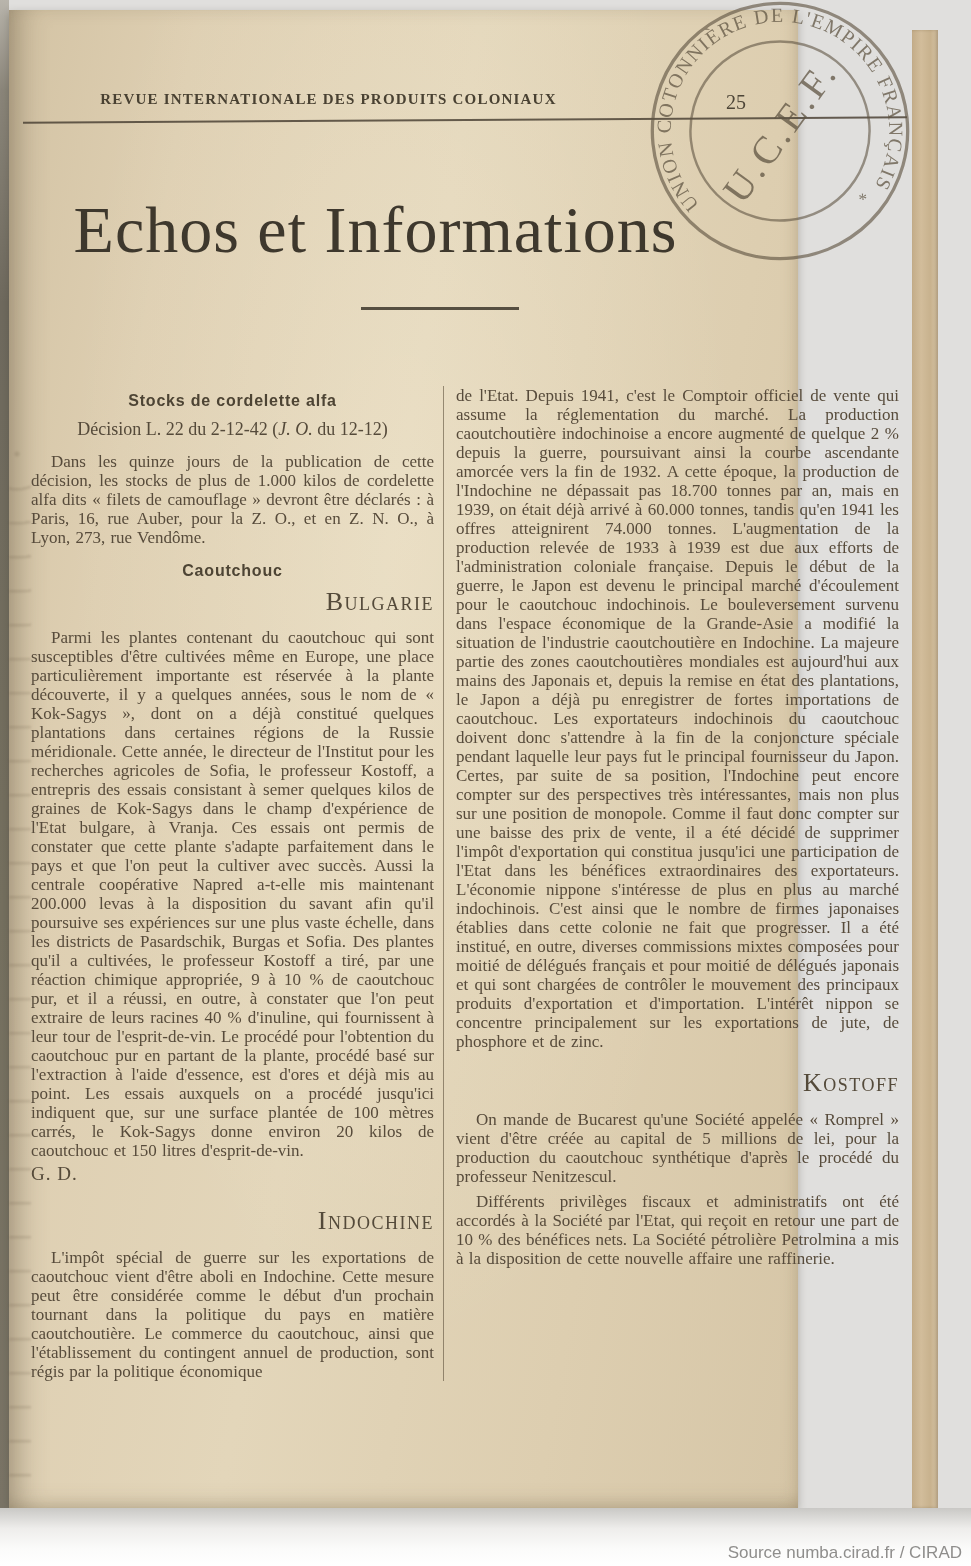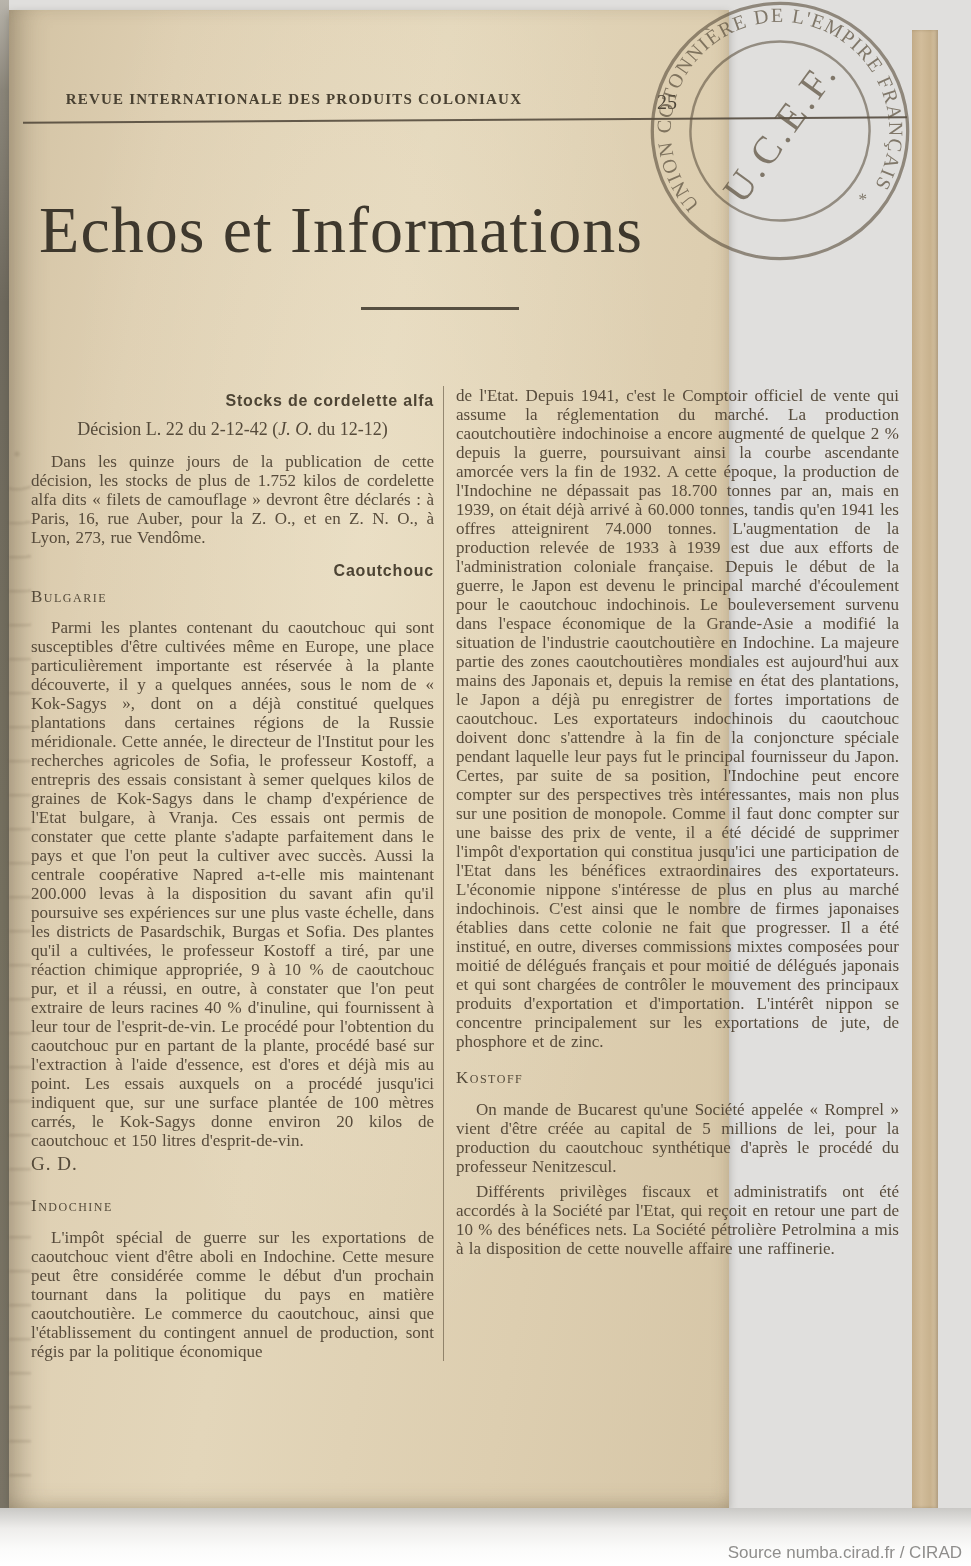--- a/index.html
+++ b/index.html
@@ -10,21 +10,21 @@
   
   .binding { position:absolute; left:0; top:0; width:9px; height:1512px;
     background:linear-gradient(180deg,#b9b5ac 0%,#8b867a 6%,#6f6a5e 20%,#75705f 60%,#7a7466 100%); }
 
   
   .page-edge { position:absolute; left:912px; top:30px; width:26px; height:1478px;
     background:linear-gradient(90deg,#c3ac88 0%,#d2bd9b 35%,#c8b28e 70%,#d6c4a6 100%);
     box-shadow:inset -2px 0 3px rgba(120,100,70,.4); }
 
   
-  .page { position:absolute; left:9px; top:10px; width:720px; height:1498px;
+  .page { position:absolute; left:9px; top:10px; width:789px; height:1498px;
     background:
       radial-gradient(ellipse at 50% 35%, rgba(255,248,228,.25), rgba(0,0,0,0) 60%),
       linear-gradient(100deg,#d3c3a4 0%,#decfb2 18%,#e3d6ba 45%,#ddceb0 75%,#d6c6a7 100%);
     box-shadow: inset 26px 0 30px -18px rgba(90,78,58,.45),
                 inset -8px 0 18px -10px rgba(120,100,70,.35),
                 inset 0 -14px 24px -16px rgba(110,95,70,.4),
                 0 3px 8px rgba(60,55,45,.3);
     color:#55493a; }
 
   
@@ -51,25 +51,25 @@
 
   .columns { position:absolute; left:22px; top:376px; width:868px; display:flex; }
   .col-left  { width:412px; padding-right:9px; }
   .col-right { flex:1; border-left:1.5px solid rgba(80,67,48,.55); padding-left:12px; }
 
   .para { font-size:17px; line-height:19px; text-align:justify; word-spacing:1px;
     color:#574b3b; }
   .ind { text-indent:20px; }
 
   .h-bold { font-family:"Liberation Sans", sans-serif; font-weight:bold;
-    font-size:16px; letter-spacing:.8px; text-align:right; color:#4d4434; }
+    font-size:16px; letter-spacing:.8px; text-align:center; color:#4d4434; }
   .h-alfa { margin:6px 0 9px; }
   .h-caou { margin:15px 0 7px; }
-  .h-sc { font-variant:small-caps; font-size:17px; letter-spacing:1.5px;
-    text-align:left; color:#544a3a; }
+  .h-sc { font-variant:small-caps; font-size:26px; letter-spacing:1.5px;
+    text-align:right; color:#544a3a; }
   .h-bulg { margin:0 0 11px; }
   .h-indo { margin:21px 0 12px; }
   .h-roum { margin:17px 0 12px; }
   .decision { font-size:18px; text-align:center; margin:0 0 12px; color:#554a3a; }
   .decision .it { font-style:italic; }
   .sig { font-size:19px; letter-spacing:1px; text-align:left; padding-right:46px;
     margin-top:3px; color:#554a3a; }
   .gap6 { margin-top:6px; }
 
   
@@ -109,21 +109,21 @@
     <div class="masthead">
       <span class="t">Echos et Informations</span>
     </div>
     <div class="title-rule"></div>
 
     <div class="columns">
 
       <div class="col-left">
         <div class="h-bold h-alfa">Stocks de cordelette alfa</div>
         <div class="decision"><span>Décision L. 22 du 2-12-42 (</span><span class="it">J. O.</span><span> du 12-12)</span></div>
-        <div class="para ind">Dans les quinze jours de la publication de cette décision, les stocks de plus de 1.752 kilos de cordelette alfa dits « filets de camouflage » devront être déclarés : à Paris, 16, rue Auber, pour la Z. O., et en Z. N. O., à Lyon, 273, rue Vendôme.</div>
+        <div class="para ind">Dans les quinze jours de la publication de cette décision, les stocks de plus de 1.000 kilos de cordelette alfa dits « filets de camouflage » devront être déclarés : à Paris, 16, rue Auber, pour la Z. O., et en Z. N. O., à Lyon, 273, rue Vendôme.</div>
 
         <div class="h-bold h-caou">Caoutchouc</div>
         <div class="h-sc h-bulg">Bulgarie</div>
         <div class="para ind">Parmi les plantes contenant du caoutchouc qui sont susceptibles d'être cultivées même en Europe, une place particulièrement importante est réservée à la plante découverte, il y a quelques années, sous le nom de « Kok-Sagys », dont on a déjà constitué quelques plantations dans certaines régions de la Russie méridionale. Cette année, le directeur de l'Institut pour les recherches agricoles de Sofia, le professeur Kostoff, a entrepris des essais consistant à semer quelques kilos de graines de Kok-Sagys dans le champ d'expérience de l'Etat bulgare, à Vranja. Ces essais ont permis de constater que cette plante s'adapte parfaitement dans le pays et que l'on peut la cultiver avec succès. Aussi la centrale coopérative Napred a-t-elle mis maintenant 200.000 levas à la disposition du savant afin qu'il poursuive ses expériences sur une plus vaste échelle, dans les districts de Pasardschik, Burgas et Sofia. Des plantes qu'il a cultivées, le professeur Kostoff a tiré, par une réaction chimique appropriée, 9 à 10 % de caoutchouc pur, et il a réussi, en outre, à constater que l'on peut extraire de leurs racines 40 % d'inuline, qui fournissent à leur tour de l'esprit-de-vin. Le procédé pour l'obtention du caoutchouc pur en partant de la plante, procédé basé sur l'extraction à l'aide d'essence, est d'ores et déjà mis au point. Les essais auxquels on a procédé jusqu'ici indiquent que, sur une surface plantée de 100 mètres carrés, le Kok-Sagys donne environ 20 kilos de caoutchouc et 150 litres d'esprit-de-vin.</div>
         <div class="sig">G. D.</div>
 
         <div class="h-sc h-indo">Indochine</div>
         <div class="para ind">L'impôt spécial de guerre sur les exportations de caoutchouc vient d'être aboli en Indochine. Cette mesure peut être considérée comme le début d'un prochain tournant dans la politique du pays en matière caoutchoutière. Le commerce du caoutchouc, ainsi que l'établissement du contingent annuel de production, sont régis par la politique économique</div>
       </div>
 

